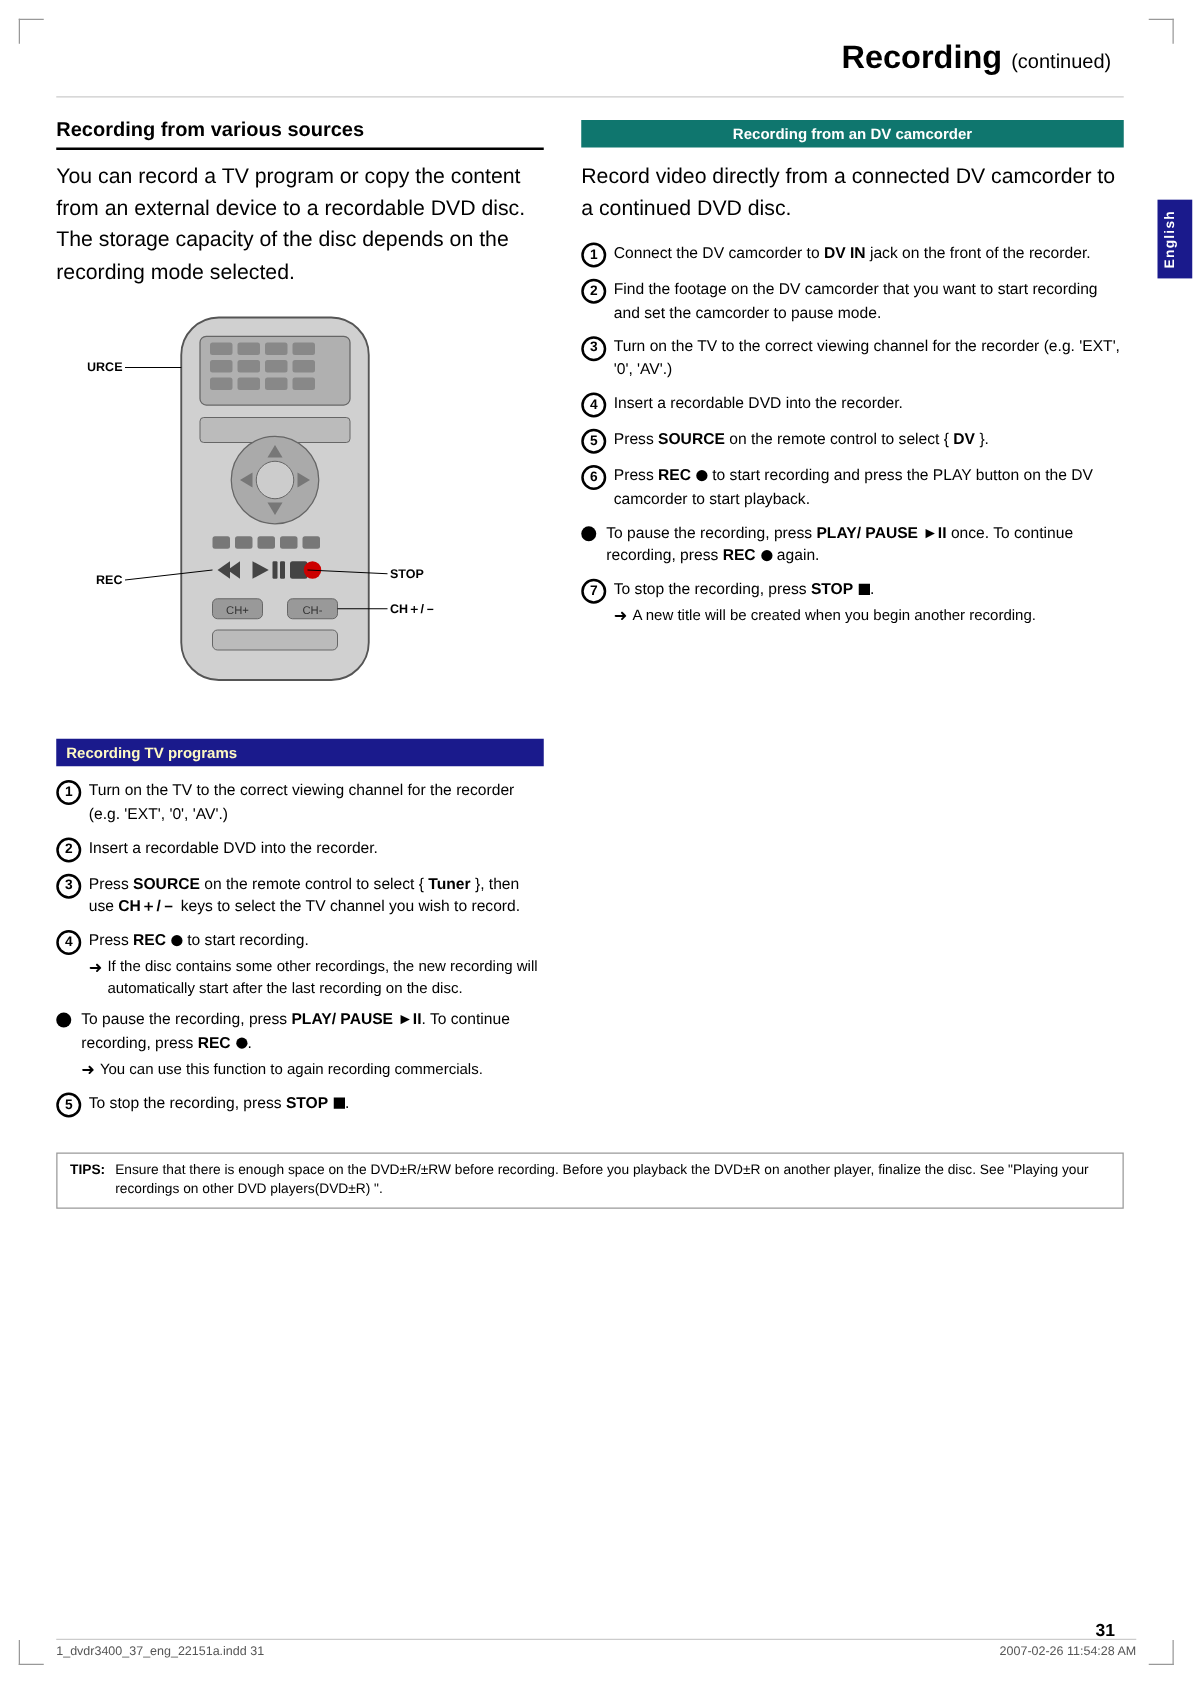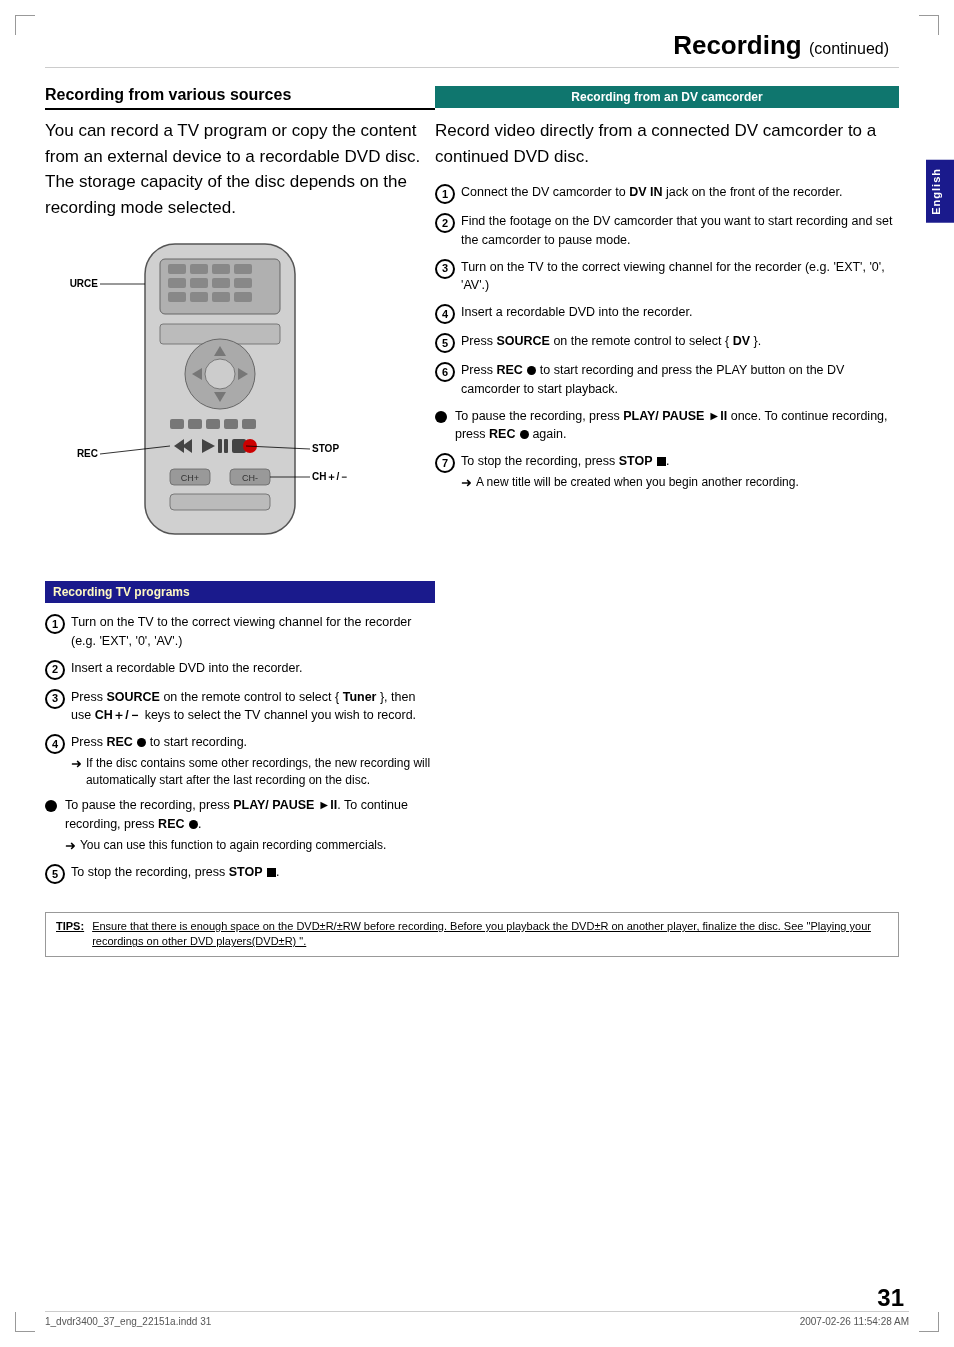--- a/index.html
+++ b/index.html
@@ -59,30 +59,31 @@
 
     
     .page-title {
       text-align: right;
       font-size: 26px;
       font-weight: bold;
       color: #000;
       margin-bottom: 18px;
       padding-right: 10px;
       border-bottom: 1px solid #ccc;
-      padding-bottom: 6px;
+      padding-bottom: 16px;
     }
     .page-title .continued {
       font-size: 16px;
       font-weight: normal;
     }
 
     
     .two-col {
       display: flex;
+      gap: 30px;
       margin-top: 5px;
     }
 
     .left-col {
       width: 390px;
       flex-shrink: 0;
     }
 
     .right-col {
       flex: 1;
@@ -180,35 +181,34 @@
 
     
     .tips-box {
       border: 1px solid #999;
       padding: 6px 10px;
       font-size: 11px;
       display: flex;
       gap: 8px;
       margin-top: 20px;
       line-height: 1.4;
-      text-decoration: underline;
     }
 
     .tips-label {
       font-weight: bold;
       flex-shrink: 0;
       font-size: 11px;
     }
 
     
     .page-number {
       position: absolute;
       bottom: 35px;
-      right: 50px;
-      font-size: 24px;
+      right: 62px;
+      font-size: 14px;
       font-weight: bold;
     }
 
     
     .footer-info {
       position: absolute;
       bottom: 20px;
       left: 45px;
       right: 45px;
       display: flex;

